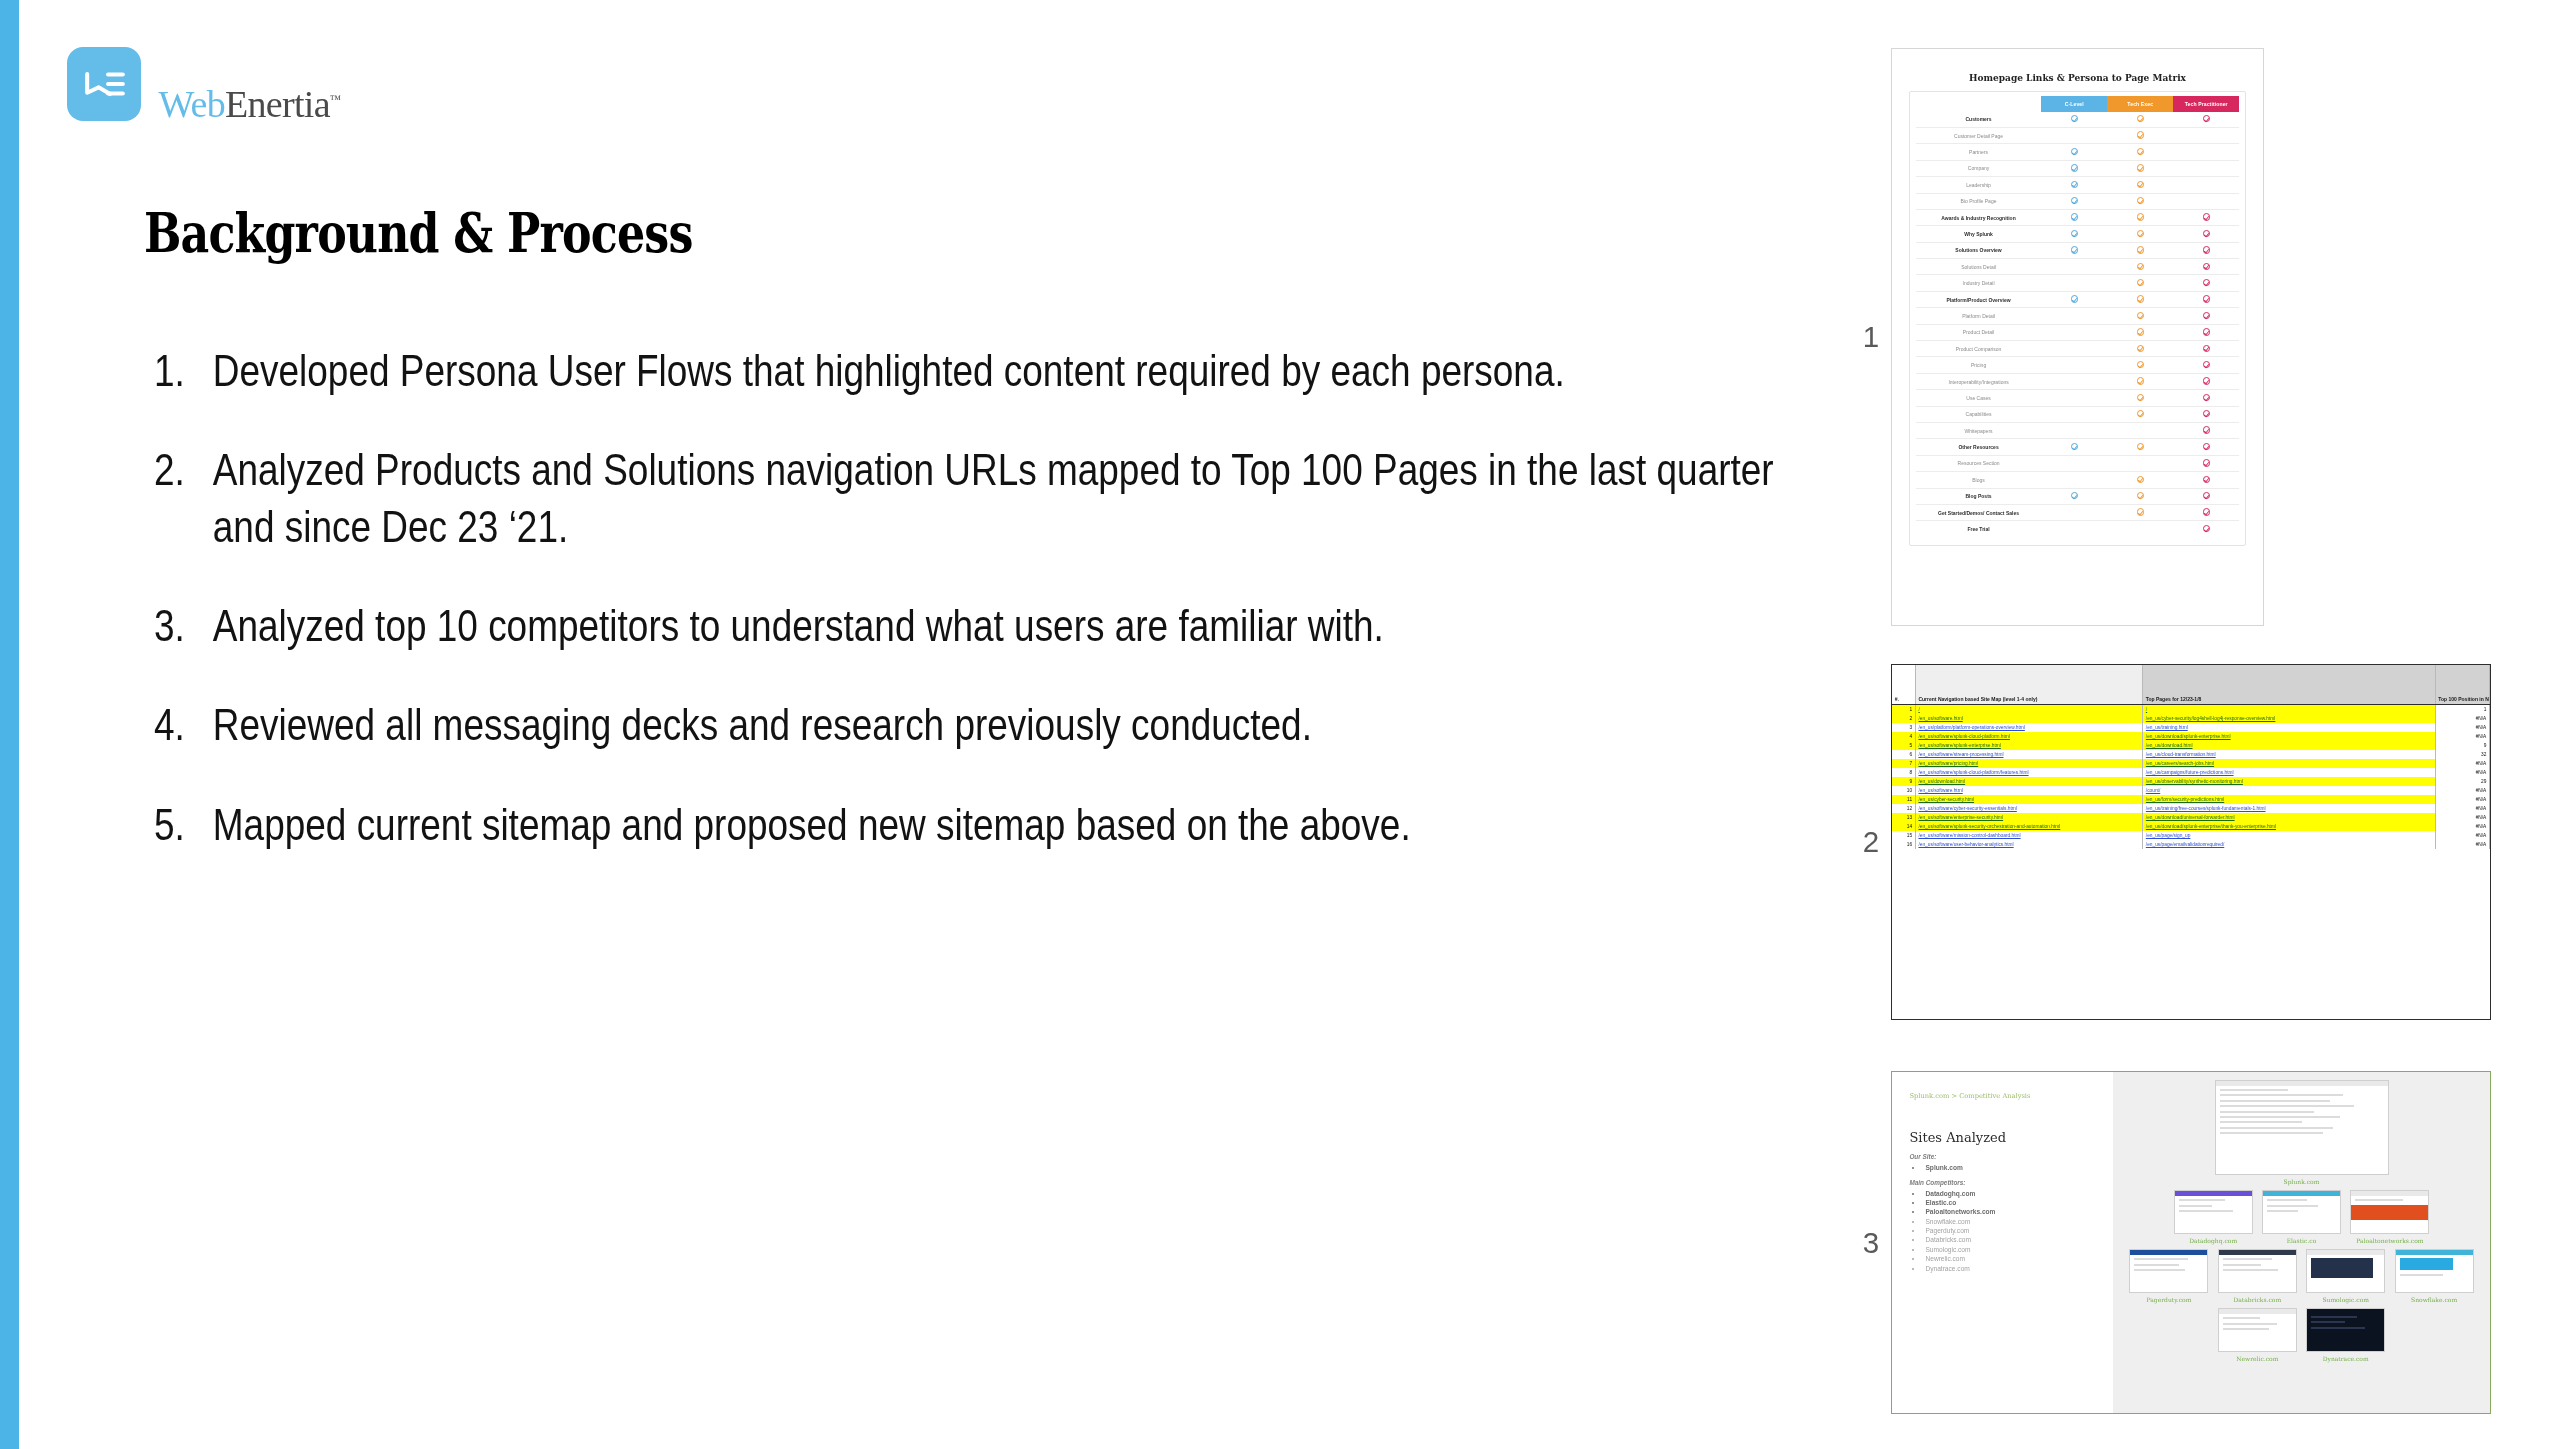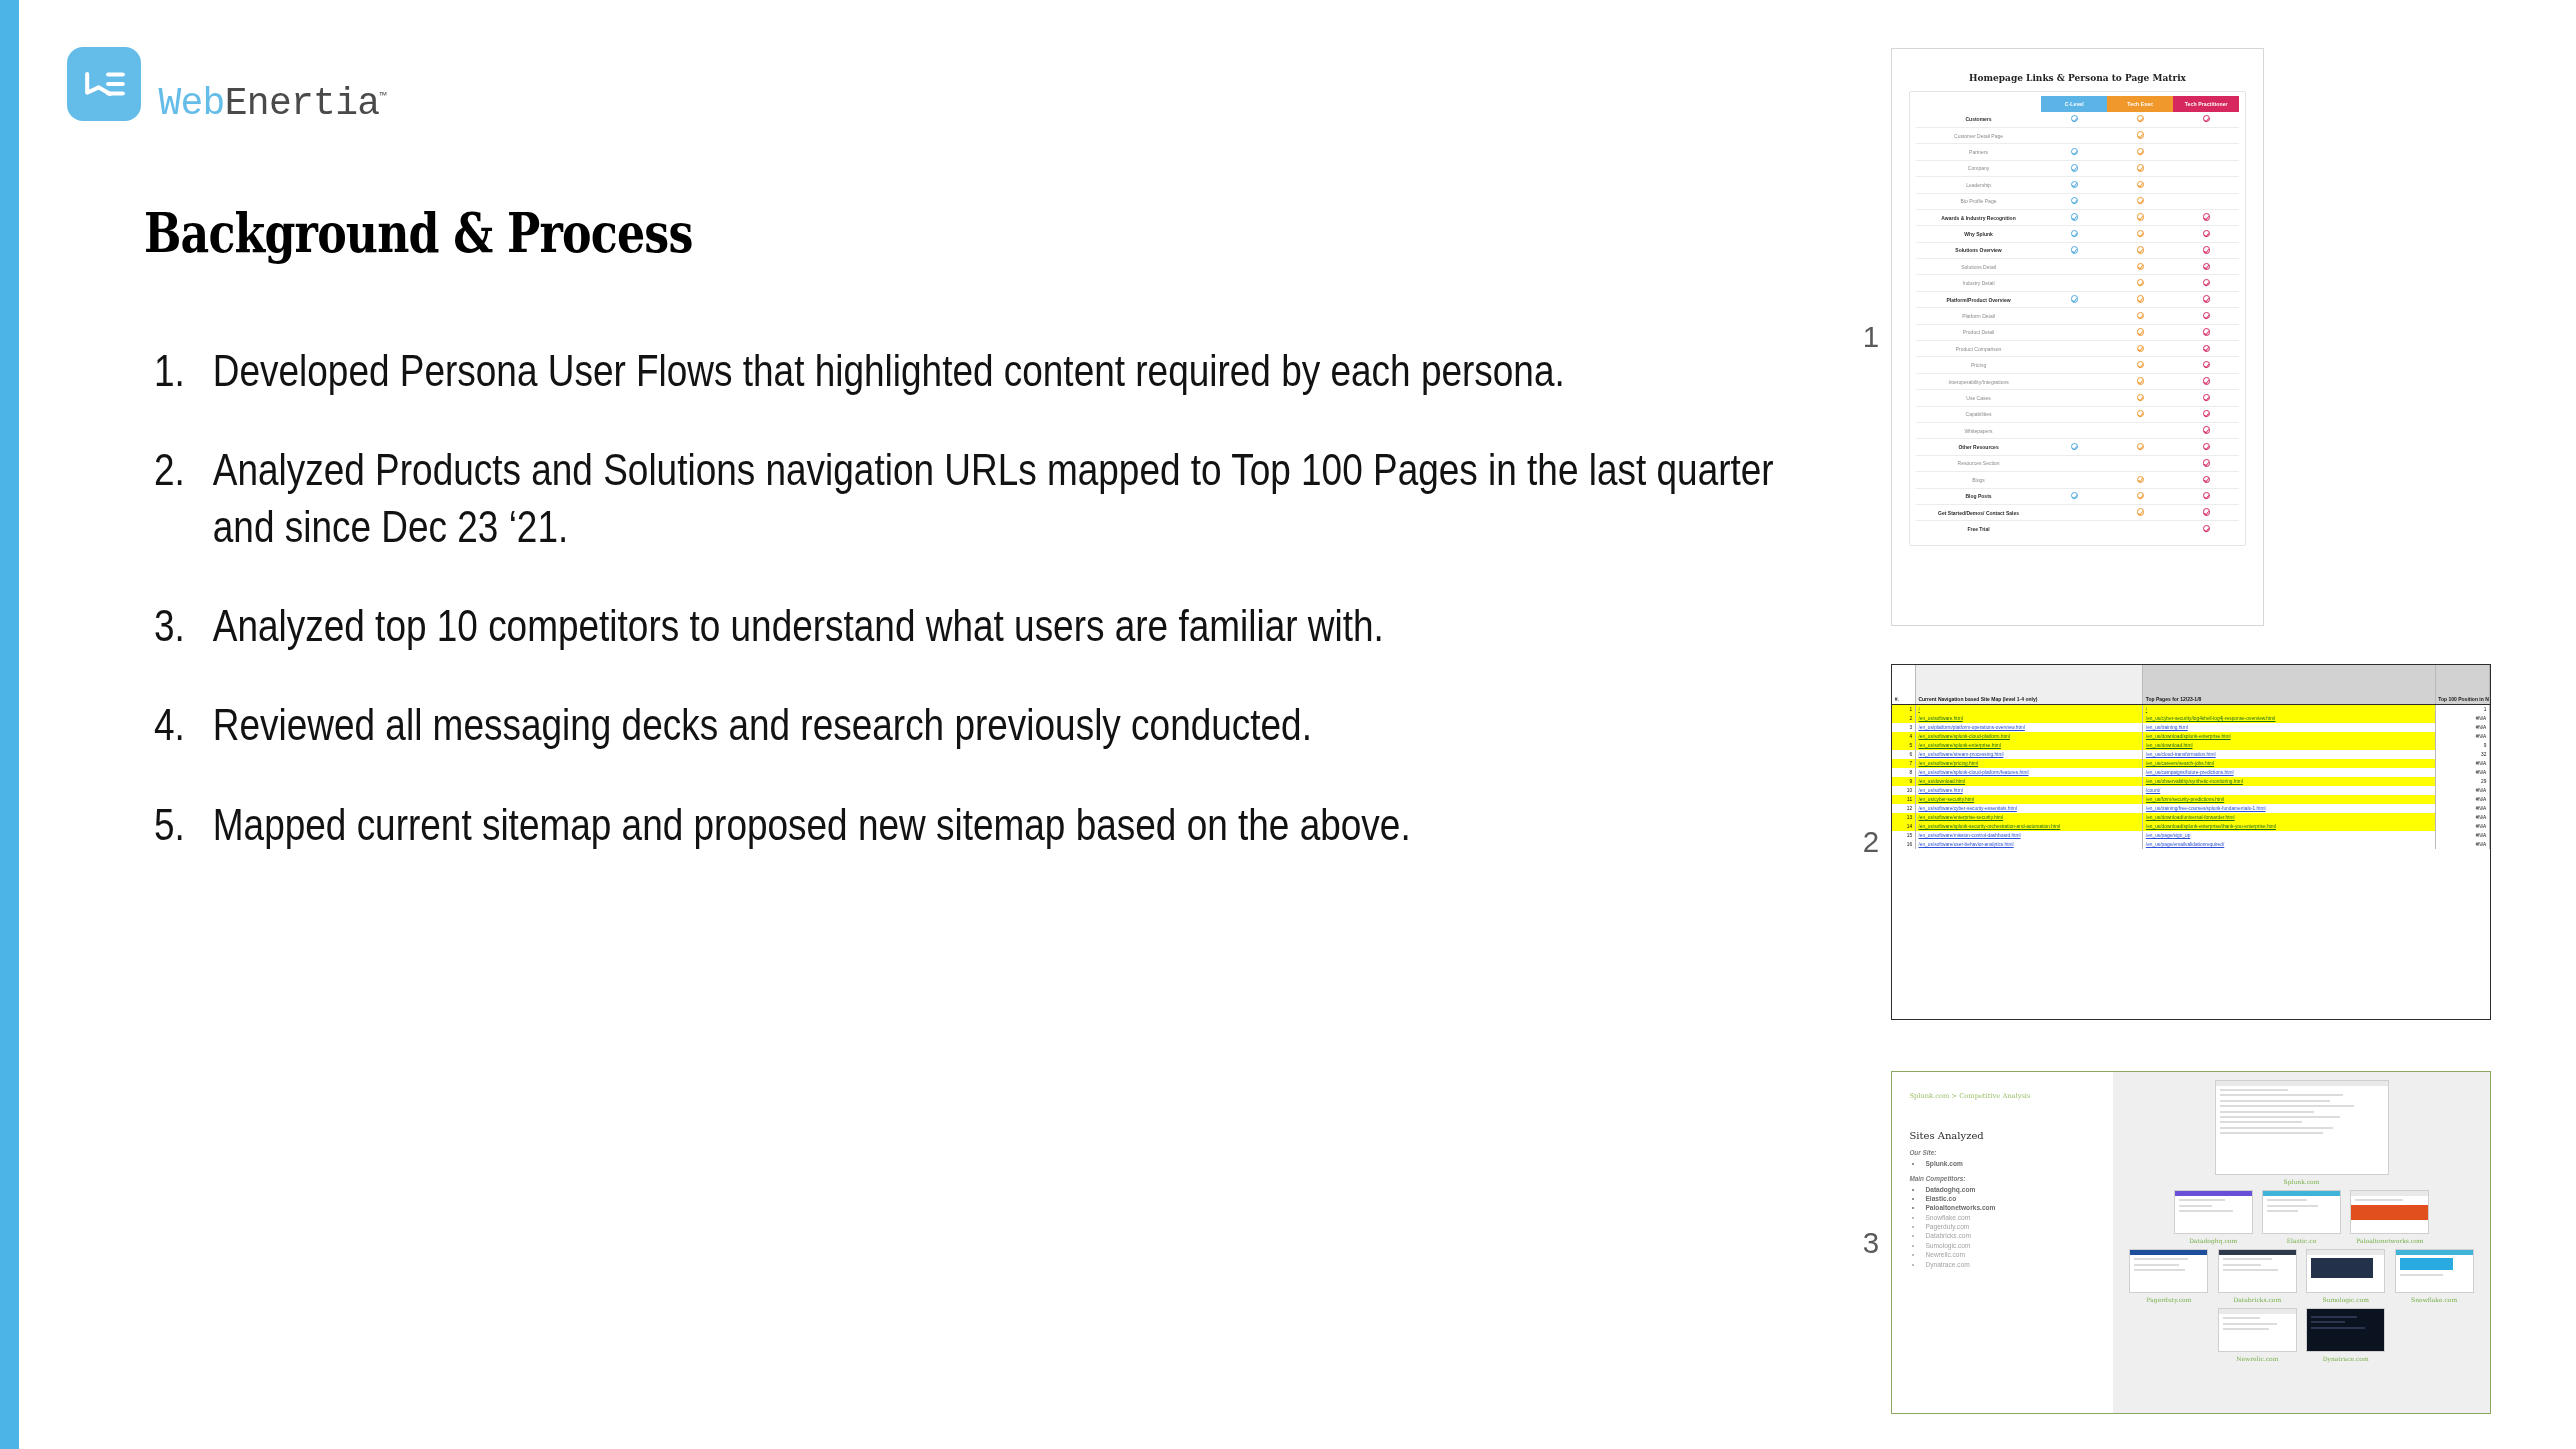--- a/index.html
+++ b/index.html
@@ -32,21 +32,21 @@
     align-items: center;
     gap: 17.4px;
   }
   #logo-mark {
     width: 74px; height: 74px;
     border-radius: 16px;
     background: #64bce9;
     position: relative;
   }
   #logo-wordmark {
-    font-family: Liberation Mono, monospace;
+    font-family: Liberation Serif, serif;
     font-size: 38px;
     letter-spacing: -0.7px;
     white-space: nowrap;
     position: relative;
     margin-top: 40px;
   }
   #logo-word-web { color: #64bce9; }
   #logo-word-enertia { color: #4a4a4a; }
   #logo-tm {
     font-size: 11.4px;
@@ -243,21 +243,21 @@
     box-sizing: border-box;
   }
   #ca-breadcrumb {
     font-family: "DejaVu Serif", "Liberation Serif", serif;
     font-size: 6.7px;
     color: #9bc06a;
     margin-bottom: 29.5px;
   }
   #ca-heading {
     font-family: "DejaVu Serif", "Liberation Serif", serif;
-    font-size: 10px;
+    font-size: 13px;
     color: #2b2b2b;
     margin-bottom: 1px;
   }
   .ca-sub {
     font-size: 6.4px;
     font-weight: bold;
     font-style: italic;
     color: #7d7d7d;
     margin: 8px 0 4px 0;
   }

